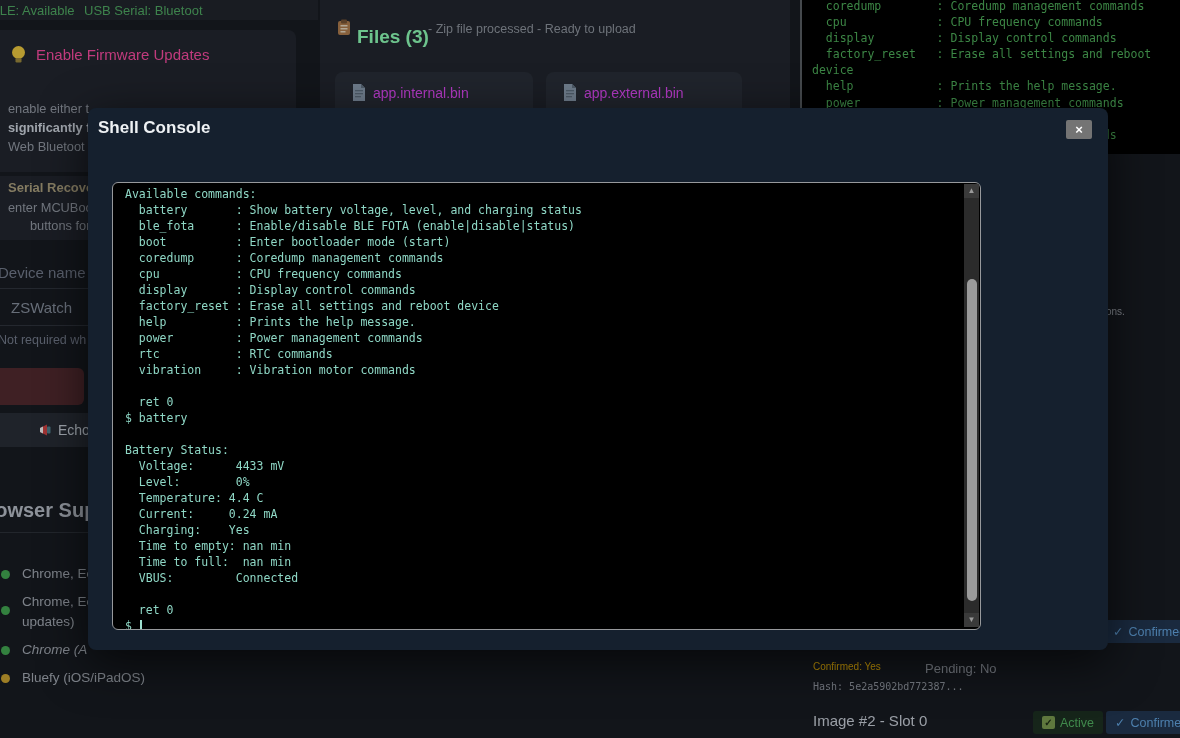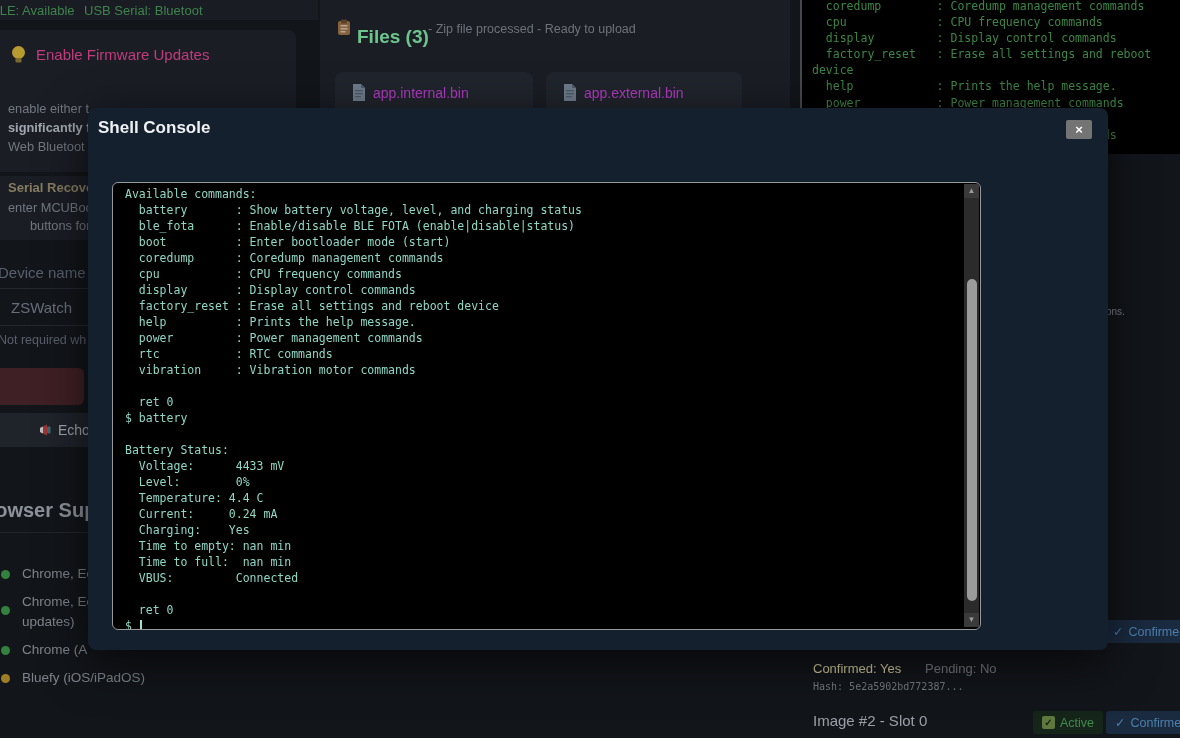--- a/index.html
+++ b/index.html
@@ -72,21 +72,21 @@
   .badge { position:absolute; height:23px; border-radius:3px; display:flex; align-items:center; gap:5px;
     padding:0 9px; font-size:12.5px; white-space:nowrap; }
   .badge-blue { background:#20344d; color:#5e9bd3; }
   .badge-green { background:#1b2e20; color:#4fa85d; }
   #badge-upper { left:1104px; top:620px; }
   #active-badge { left:1033px; top:711px; }
   #confirmed-badge { left:1106px; top:711px; }
   .chk-box { display:inline-flex; width:13px; height:13px; background:#74934c; border-radius:2px;
     color:#1c2a14; font-size:10px; align-items:center; justify-content:center; font-weight:bold; }
 
-  #confirmed-line { left:813px; top:661px; font-size:13px; color:#fef9c3; }
+  #confirmed-line { left:813px; top:661px; font-size:10px; color:#eab308; }
   #pending-line { left:925px; top:661px; font-size:13px; color:#8f959e; }
   #hash-line { left:813px; top:681px; font-size:10px; color:#8f959e; }
   #image-title { left:813px; top:712px; font-size:15px; color:#bcc2cb; }
 
   
   #overlay { left:0; top:0; width:1180px; height:738px; background:rgba(0,0,0,0.18); z-index:5; }
 
   #modal { left:88px; top:108px; width:1020px; height:542px; background:#15202e; border-radius:8px;
     z-index:10; box-shadow:0 12px 48px rgba(0,0,0,0.65); }
   #modal-title { position:absolute; left:10px; top:10px; font-size:17px; font-weight:bold; color:#eef1f4; }
@@ -153,21 +153,21 @@
 <div class="abs" id="browser-divider"></div>
 
 <span class="bs-dot" style="top:570px;background:#3f9e4d;"></span>
 <span class="bs-label" style="top:566px;">Chrome, Ec</span>
 
 <span class="bs-dot" style="top:606px;background:#3f9e4d;"></span>
 <span class="bs-label" style="top:594px;">Chrome, Ec</span>
 <span class="bs-label" style="top:614px;">updates)</span>
 
 <span class="bs-dot" style="top:646px;background:#3f9e4d;"></span>
-<span class="bs-label" style="top:642px;">Chrome (A</span>
+<span class="bs-label" style="top:642px;font-style:italic;">Chrome (A</span>
 
 <span class="bs-dot" style="top:674px;background:#c09a2e;"></span>
 <span class="bs-label" style="top:670px;">Bluefy (iOS/iPadOS)</span>
 
 <div class="card" id="files-card">
   <span id="files-icon">
     <svg width="14" height="17">
         <rect x="1" y="2" width="12" height="14" rx="2" fill="#a5764a"></rect>
         <rect x="4" y="0.5" width="6" height="4" rx="1" fill="#6e4f32"></rect>
         <rect x="3.5" y="6" width="7" height="1.5" fill="#d8cbb8"></rect>

